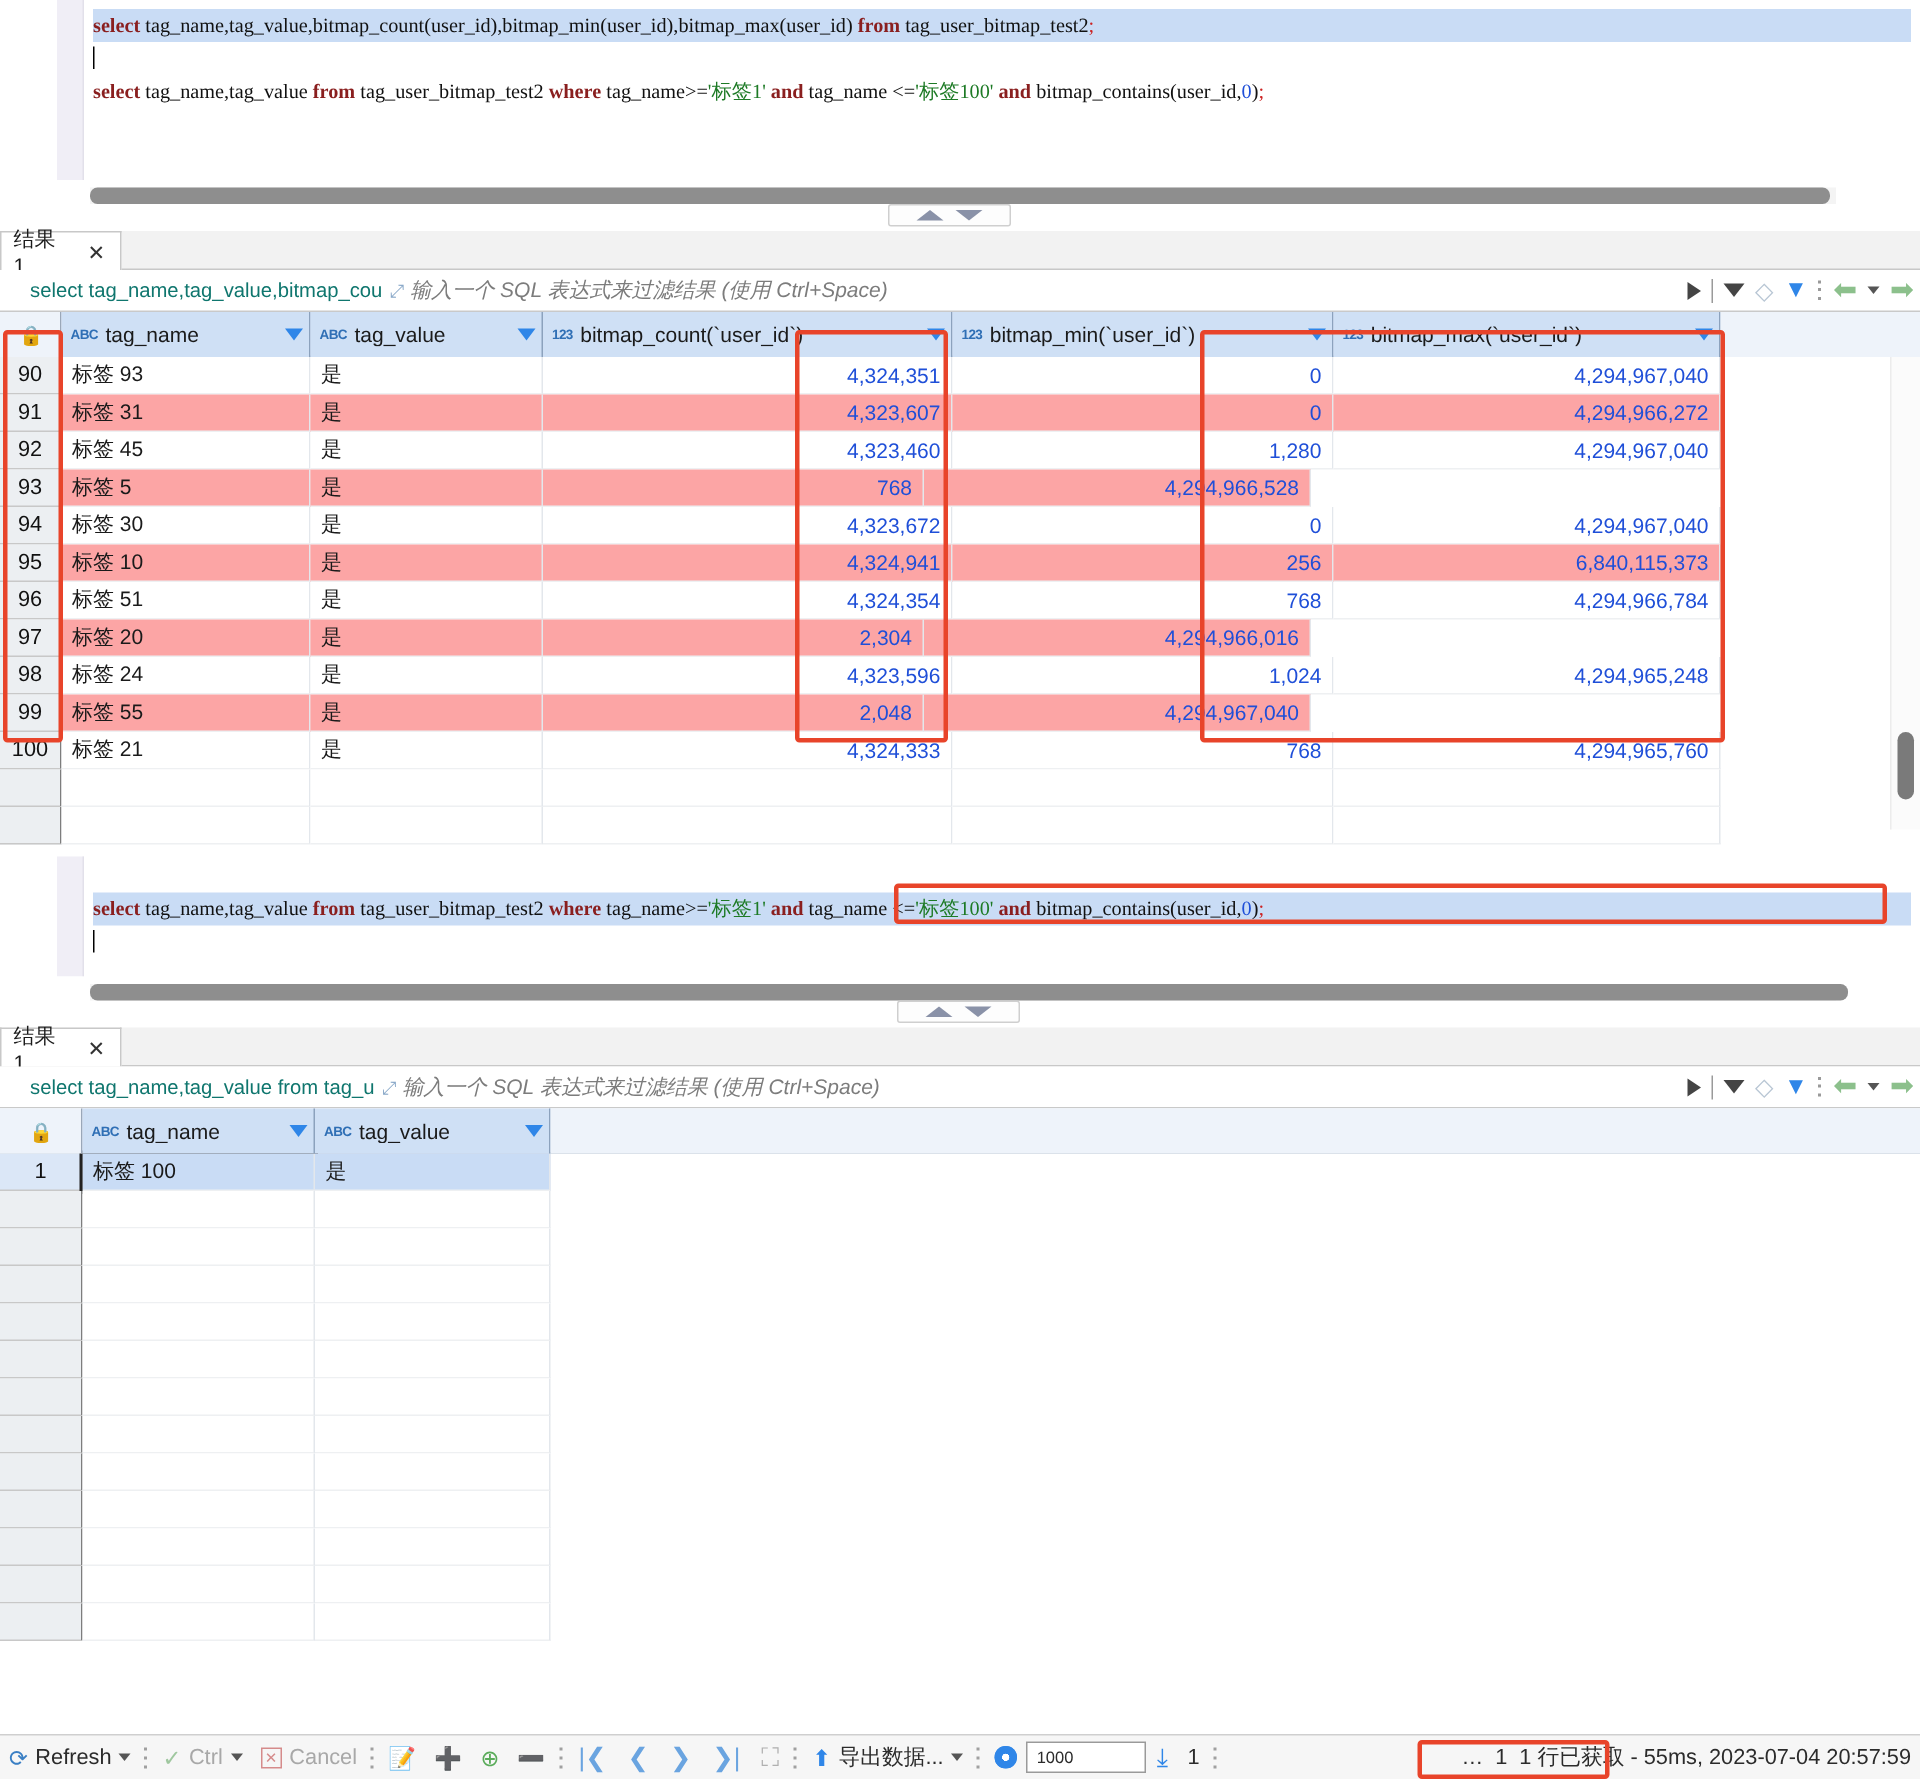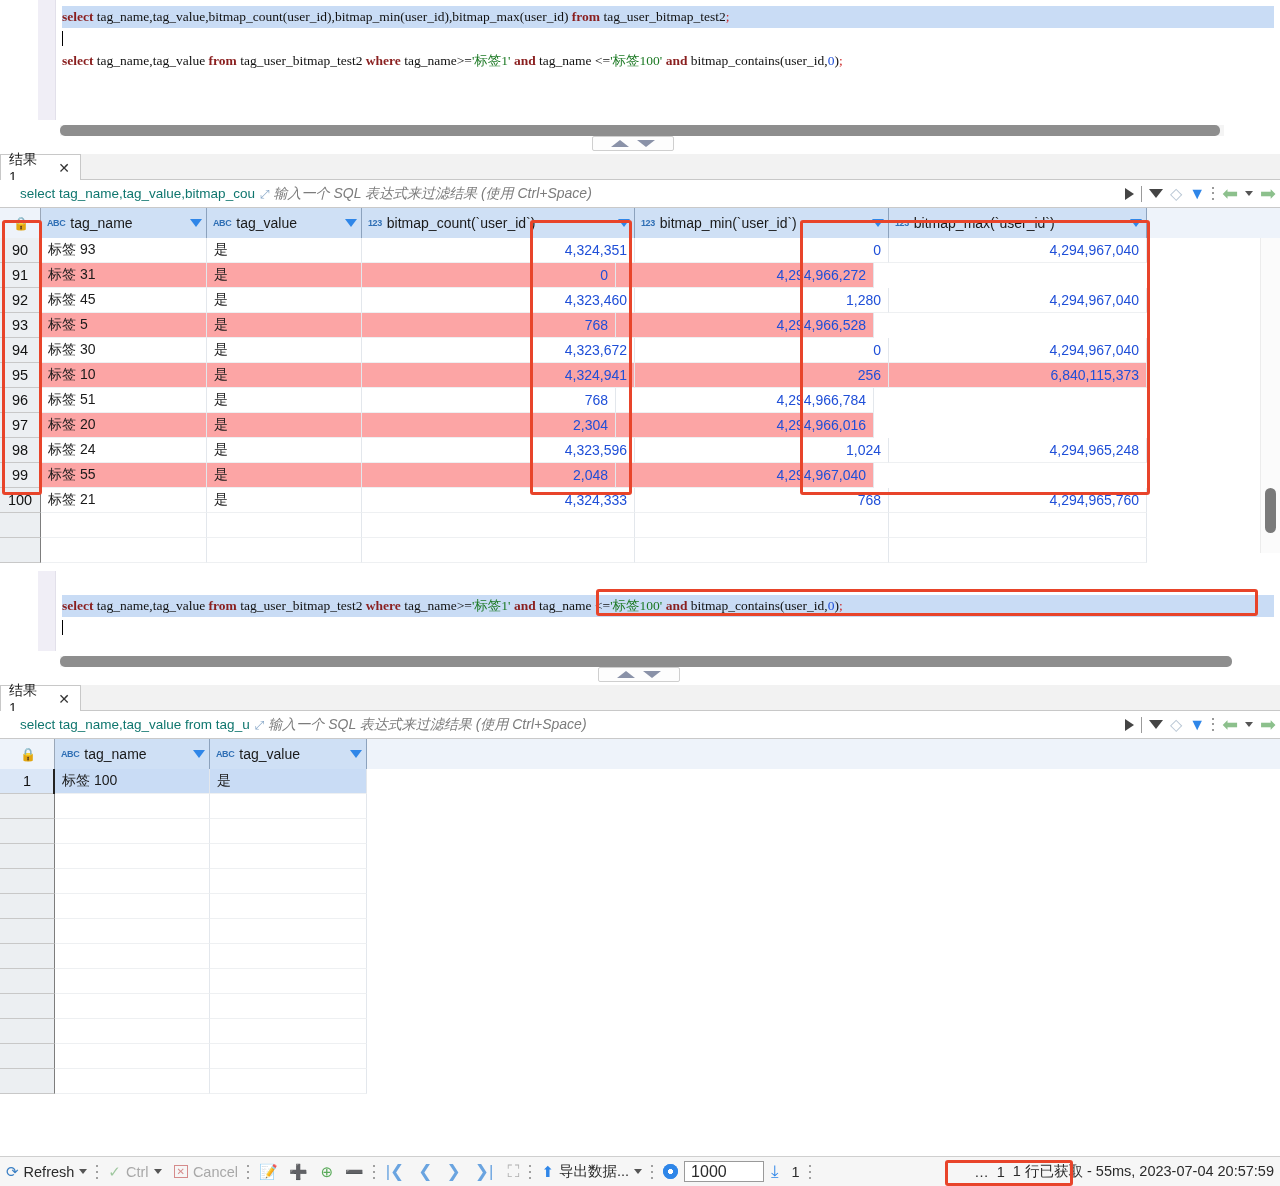--- a/index.html
+++ b/index.html
@@ -110,21 +110,21 @@
                display:flex; align-items:center; font-size:14.5px; color:#2b2b2b; }
   .bi { display:flex; align-items:center; gap:5px; padding:0 6px; white-space:nowrap; }
   .bi.dis { color:#a8a8a8; }
   .sep { width:3px; height:18px; display:flex; flex-direction:column;
          justify-content:space-around; margin:0 3px; }
   .sep i { width:2px;height:2px;background:#a0a0a0;display:block; }
   .caretdown { width:0;height:0;border-left:4px solid transparent;
                border-right:4px solid transparent;border-top:5px solid #555; }
   .navico { color:#6aa4e0; font-size:17px; padding:0 7px; line-height:1; }
   .pagebox { width:80px; height:21px; border:1px solid #9a9a9a; background:#fff;
-             display:flex; align-items:center; padding:0 6px; font-size:16px; }
+             display:flex; align-items:center; padding:0 6px; font-size:11px; }
   .status { margin-left:auto; display:flex; align-items:center; gap:8px;
             padding-right:6px; white-space:nowrap; }
   .gear { width:15px;height:15px;border-radius:50%;
           background:radial-gradient(circle,#fff 0 22%,#2f86e8 24% 100%);
           box-shadow:0 0 0 2px #2f86e8 inset; }
 </style>
 </head>
 <body>
 
 <div class="editor" style="height:120px; padding-top:6px;">
@@ -212,20 +212,21 @@
         <div class="gc" style="width: 166px;">标签 93</div>
         <div class="gc" style="width: 155px;">是</div>
         <div class="gc num" style="width: 273px;">4,324,351</div>
         <div class="gc num" style="width: 254px;">0</div>
         <div class="gc num" style="width: 258px;">4,294,967,040</div>
       </div>
       <div class="grow even">
         <div class="rh" style="width: 41px;">91</div>
         <div class="gc" style="width: 166px;">标签 31</div>
         <div class="gc" style="width: 155px;">是</div>
+        <div class="gc num" style="width: 273px;">4,323,607</div>
         <div class="gc num" style="width: 254px;">0</div>
         <div class="gc num" style="width: 258px;">4,294,966,272</div>
       </div>
       <div class="grow odd">
         <div class="rh" style="width: 41px;">92</div>
         <div class="gc" style="width: 166px;">标签 45</div>
         <div class="gc" style="width: 155px;">是</div>
         <div class="gc num" style="width: 273px;">4,323,460</div>
         <div class="gc num" style="width: 254px;">1,280</div>
         <div class="gc num" style="width: 258px;">4,294,967,040</div>
@@ -250,20 +251,21 @@
         <div class="gc" style="width: 166px;">标签 10</div>
         <div class="gc" style="width: 155px;">是</div>
         <div class="gc num" style="width: 273px;">4,324,941</div>
         <div class="gc num" style="width: 254px;">256</div>
         <div class="gc num" style="width: 258px;">6,840,115,373</div>
       </div>
       <div class="grow odd">
         <div class="rh" style="width: 41px;">96</div>
         <div class="gc" style="width: 166px;">标签 51</div>
         <div class="gc" style="width: 155px;">是</div>
+        <div class="gc num" style="width: 273px;">4,324,354</div>
         <div class="gc num" style="width: 254px;">768</div>
         <div class="gc num" style="width: 258px;">4,294,966,784</div>
       </div>
       <div class="grow even">
         <div class="rh" style="width: 41px;">97</div>
         <div class="gc" style="width: 166px;">标签 20</div>
         <div class="gc" style="width: 155px;">是</div>
         <div class="gc num" style="width: 254px;">2,304</div>
         <div class="gc num" style="width: 258px;">4,294,966,016</div>
       </div>

